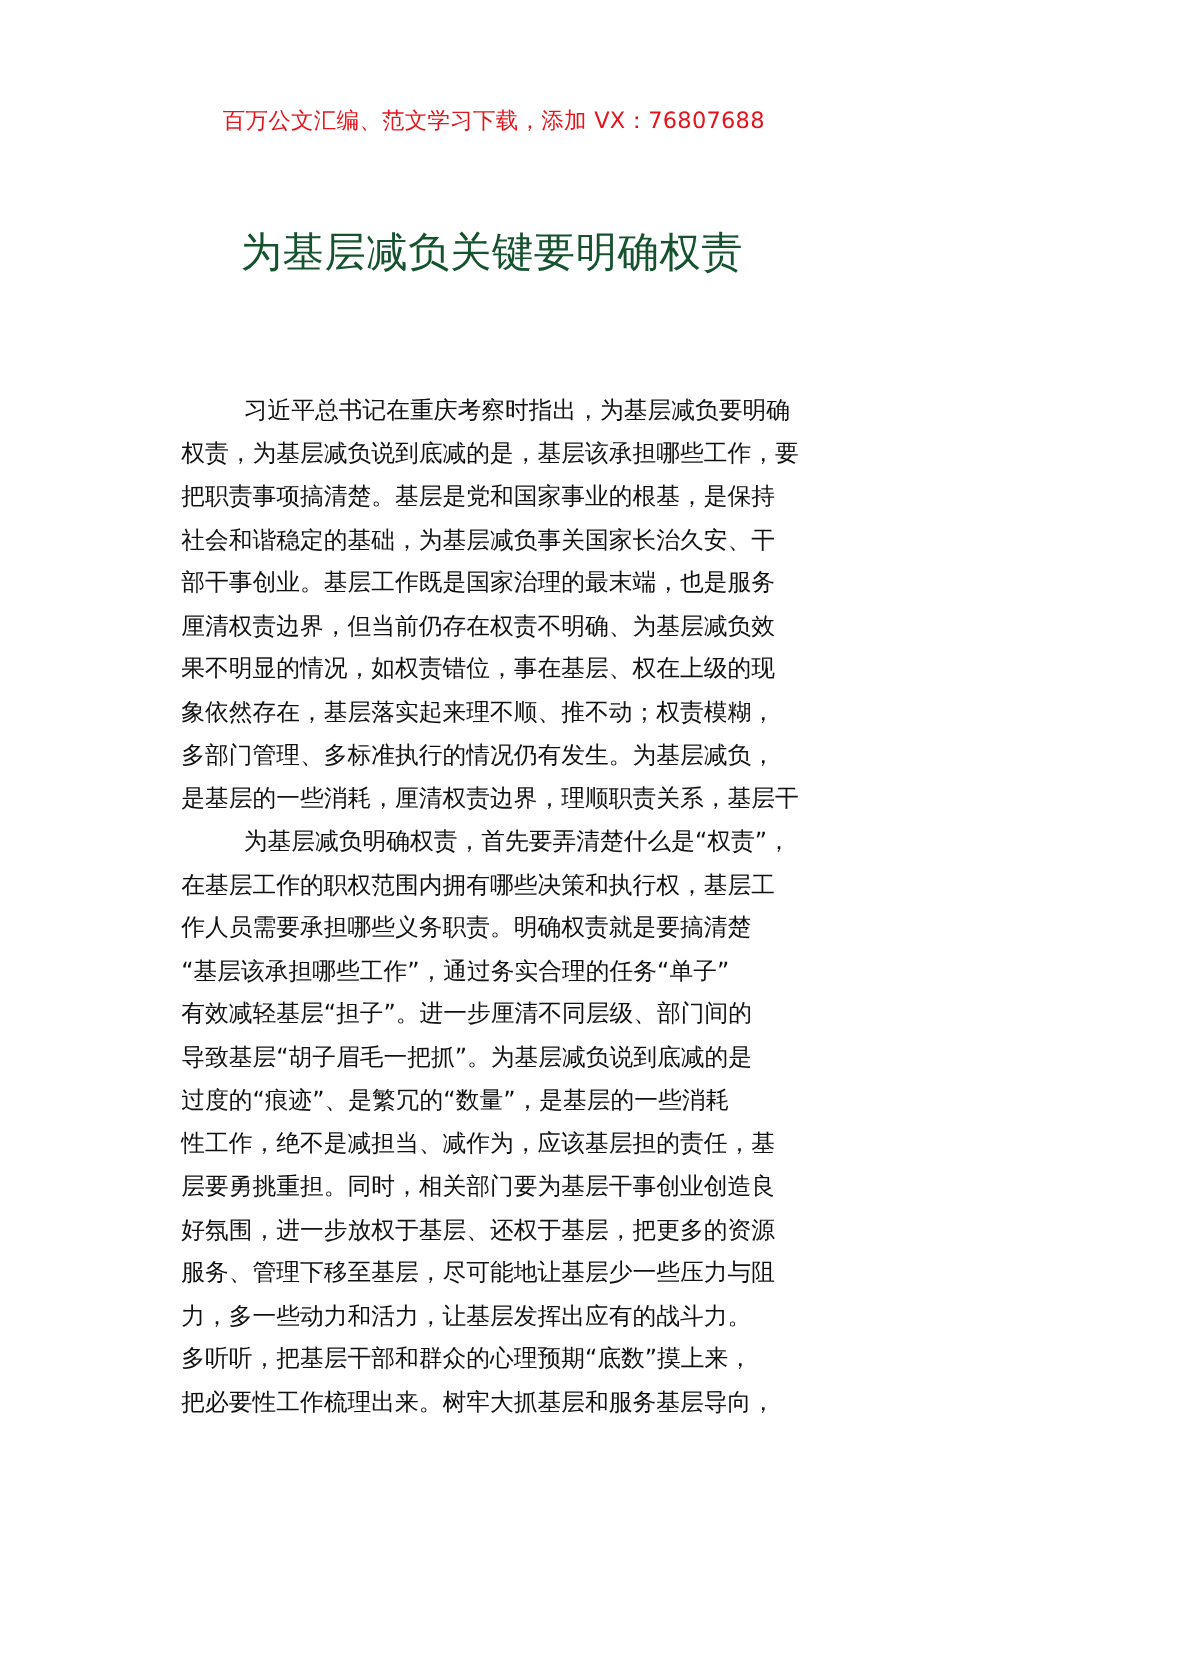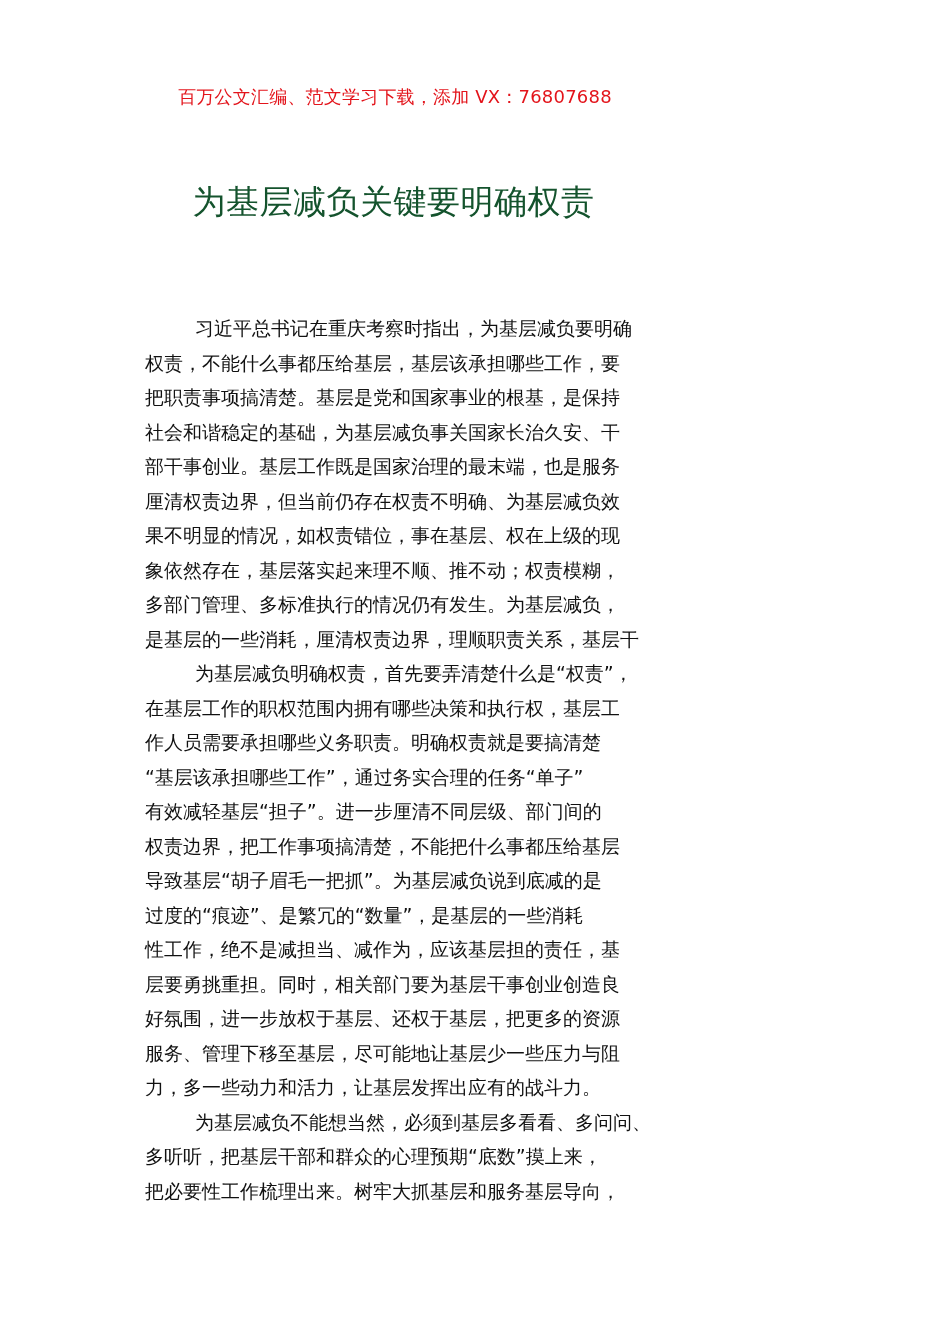--- a/index.html
+++ b/index.html
@@ -26,44 +26,42 @@
 </head>
 <body>
 
 <div class="page">
   <div class="header-note">百万公文汇编、范文学习下载，添加 VX：76807688</div>
   <div class="doc-title">为基层减负关键要明确权责</div>
 
   <div class="body-text">
     <div>
       <span class="line indent">习近平总书记在重庆考察时指出，为基层减负要明确</span>
-      <span class="line">权责，不能什么事都压给基层，基层该承担哪些工作，要</span>
+      <span class="line">权责，为基层减负说到底减的是，基层该承担哪些工作，要</span>
       <span class="line">把职责事项搞清楚。基层是党和国家事业的根基，是保持</span>
       <span class="line">社会和谐稳定的基础，为基层减负事关国家长治久安、干</span>
       <span class="line">部干事创业。基层工作既是国家治理的最末端，也是服务</span>
       <span class="line">厘清权责边界，但当前仍存在权责不明确、为基层减负效</span>
       <span class="line">果不明显的情况，如权责错位，事在基层、权在上级的现</span>
       <span class="line">象依然存在，基层落实起来理不顺、推不动；权责模糊，</span>
       <span class="line">多部门管理、多标准执行的情况仍有发生。为基层减负，</span>
       <span class="line">是基层的一些消耗，厘清权责边界，理顺职责关系，基层干</span>
     </div>
     <div>
       <span class="line indent">为基层减负明确权责，首先要弄清楚什么是“权责”，</span>
       <span class="line">在基层工作的职权范围内拥有哪些决策和执行权，基层工</span>
       <span class="line">作人员需要承担哪些义务职责。明确权责就是要搞清楚</span>
       <span class="line">“基层该承担哪些工作”，通过务实合理的任务“单子”</span>
       <span class="line">有效减轻基层“担子”。进一步厘清不同层级、部门间的</span>
-      <span class="line">权责边界，把工作事项搞清楚，不能把什么事都压给基层</span>
       <span class="line">导致基层“胡子眉毛一把抓”。为基层减负说到底减的是</span>
       <span class="line">过度的“痕迹”、是繁冗的“数量”，是基层的一些消耗</span>
       <span class="line">性工作，绝不是减担当、减作为，应该基层担的责任，基</span>
       <span class="line">层要勇挑重担。同时，相关部门要为基层干事创业创造良</span>
       <span class="line">好氛围，进一步放权于基层、还权于基层，把更多的资源</span>
       <span class="line">服务、管理下移至基层，尽可能地让基层少一些压力与阻</span>
       <span class="line">力，多一些动力和活力，让基层发挥出应有的战斗力。</span>
     </div>
     <div>
-      <span class="line indent">为基层减负不能想当然，必须到基层多看看、多问问、</span>
       <span class="line">多听听，把基层干部和群众的心理预期“底数”摸上来，</span>
       <span class="line">把必要性工作梳理出来。树牢大抓基层和服务基层导向，</span>
     </div>
   </div>
 </div>
 
 </body></html>

